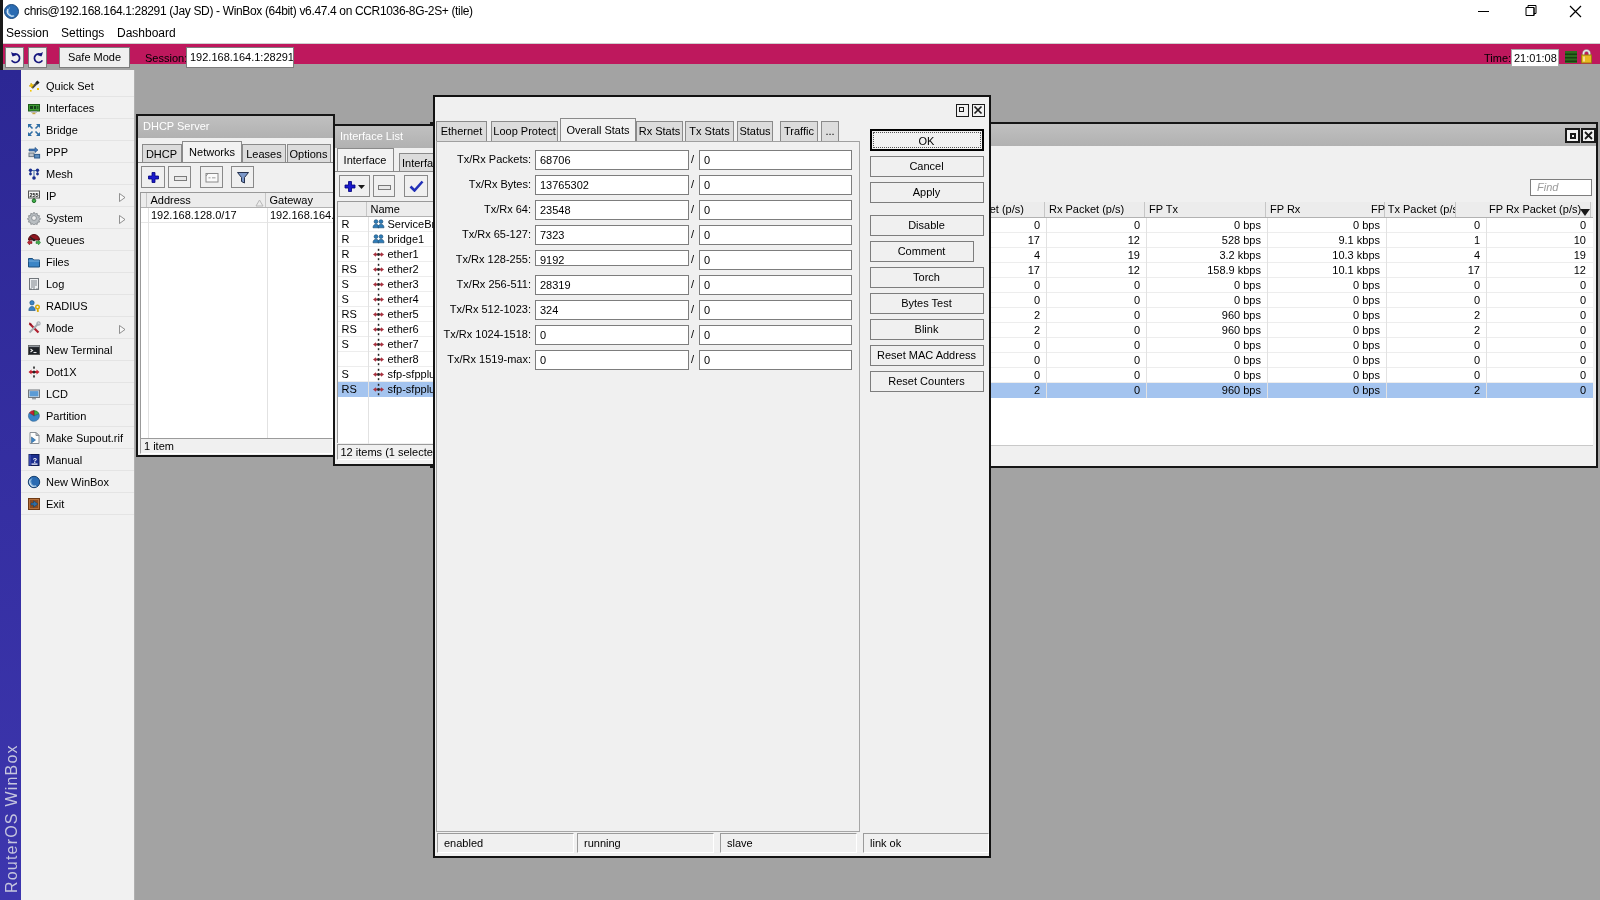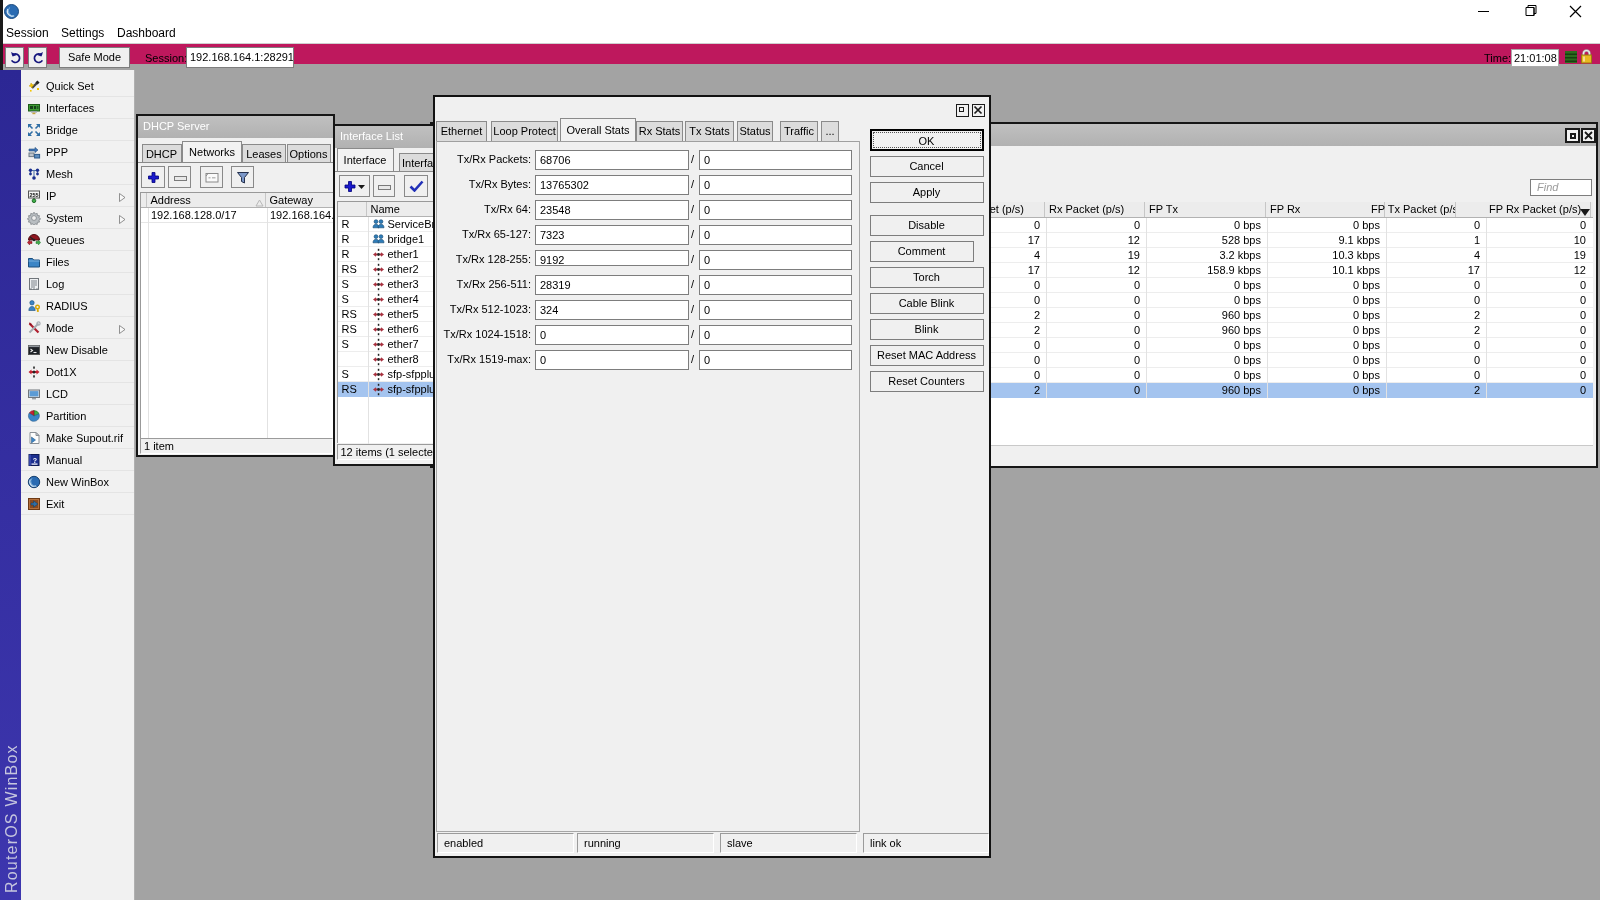--- a/index.html
+++ b/index.html
@@ -23,20 +23,21 @@
 .mi .tx{margin-left:5px;font-size:11px;white-space:nowrap}
 .sub{position:absolute;right:8px;top:7px}
 </style></head><body>
 
 <div class="abs" style="left:0;top:0;width:1600px;height:23px;background:#fff">
 <div class="abs" style="left:4px;top:4px"><svg width="15" height="15" viewBox="0 0 15 15">
         <circle cx="7.5" cy="7.5" r="7" fill="#2a6bb2" stroke="#1b4a7e"></circle>
         <path d="M4 5 a4.8 4.8 0 0 0 5.8 6.8" fill="none" stroke="#d7e7f5" stroke-width="1.5"></path>
         <path d="M5.6 3.4 a5.3 5.3 0 0 0 4.8 8.6" fill="none" stroke="#79aedb" stroke-width="1"></path>
       </svg></div>
+<div class="abs" style="left:24px;top:4px;font-size:12px;letter-spacing:-0.35px;line-height:15px;white-space:nowrap">chris@192.168.164.1:28291 (Jay SD) - WinBox (64bit) v6.47.4 on CCR1036-8G-2S+ (tile)</div>
 <div class="abs" style="left:1478px;top:11px;width:11px;height:1px;background:#000"></div>
 <div class="abs" style="left:1523px;top:4px"><svg width="14" height="14" viewBox="0 0 14 14">
         <path d="M3 3.5 h8 v8 h-8 Z M3 11.5 h8 M11 3.5 v8" fill="none" stroke="#000"></path>
         <path d="M5 3.5 V1.5 h8 v8 h-2" fill="none" stroke="#000"></path>
       </svg></div>
 <div class="abs" style="left:1569px;top:5px"><svg width="13" height="13" viewBox="0 0 13 13">
         <path d="M1 1 L12 12 M12 1 L1 12" stroke="#000" stroke-width="1.2"></path>
       </svg></div>
 </div>
 <div class="abs" style="left:0;top:23px;width:1600px;height:21px;background:#fff;border-bottom:1px solid #cfcfcf">
@@ -218,21 +219,21 @@
             <path d="M0.5 0.5 L6 4.5 0.5 8.5 Z" fill="#f8f8f8" stroke="#777" stroke-width="0.8"></path>
           </svg></div>
       </div>
 <div class="mi">
         <div class="ic"><svg width="14" height="14" viewBox="0 0 14 14">
             <rect x="1.5" y="2.5" width="11" height="9" fill="#1d2126" stroke="#555"></rect>
             <rect x="1.5" y="2.5" width="11" height="1.6" fill="#8f959b"></rect>
             <path d="M3.5 6 l2 1.5 -2 1.5" stroke="#e8e8e8" stroke-width="1.1" fill="none"></path>
             <path d="M6.5 9.5 h3" stroke="#e8e8e8" stroke-width="1.1"></path>
           </svg></div>
-        <div class="tx">New Disable</div>
+        <div class="tx">New Terminal</div>
       </div>
 <div class="mi">
         <div class="ic"><svg width="14" height="14" viewBox="0 0 14 14">
             <path d="M1.5 7 L4.5 4.6 v1.5 h2 v1.8 h-2 v1.5 Z" fill="#c42232"></path>
             <path d="M12.5 7 L9.5 4.6 v1.5 h-2 v1.8 h2 v1.5 Z" fill="#c42232"></path>
             <circle cx="7" cy="7" r="1.5" fill="#222"></circle>
             <rect x="6.2" y="1.5" width="1.6" height="2.2" fill="#222"></rect>
             <rect x="6.2" y="10.3" width="1.6" height="2.2" fill="#222"></rect>
           </svg></div>
         <div class="tx">Dot1X</div>
@@ -671,20 +672,20 @@
 <div class="abs" style="left:256px;top:256px">/</div>
 <div class="inp" style="left:264px;top:253px;width:153px;height:20px;line-height:18px">0</div>
 <div class="abs" style="left:434.5px;top:32px;width:114px;height:22px;background:#f0f0f0;border:2px solid #000">
       <div class="abs" style="left:1px;top:1px;right:1px;bottom:1px;border:1px dotted #555;text-align:center;line-height:16px">OK</div>
     </div>
 <div class="btn" style="left:434.5px;top:58.5px;width:114px;height:21.5px;line-height:19px">Cancel</div>
 <div class="btn" style="left:434.5px;top:84.5px;width:114px;height:21.5px;line-height:19px">Apply</div>
 <div class="btn" style="left:434.5px;top:117.5px;width:114px;height:21.5px;line-height:19px">Disable</div>
 <div class="btn" style="left:434.5px;top:143.5px;width:104px;height:21.5px;line-height:19px">Comment</div>
 <div class="btn" style="left:434.5px;top:169.5px;width:114px;height:21.5px;line-height:19px">Torch</div>
-<div class="btn" style="left:434.5px;top:195.5px;width:114px;height:21.5px;line-height:19px">Cable Blink</div>
+<div class="btn" style="left:434.5px;top:195.5px;width:114px;height:21.5px;line-height:19px">Bytes Test</div>
 <div class="btn" style="left:434.5px;top:221.5px;width:114px;height:21.5px;line-height:19px">Blink</div>
 <div class="btn" style="left:434.5px;top:247.5px;width:114px;height:21.5px;line-height:19px">Reset MAC Address</div>
 <div class="btn" style="left:434.5px;top:273.5px;width:114px;height:21.5px;line-height:19px">Reset Counters</div>
 <div class="sunk" style="left:2px;top:735.5px;width:137px;height:20.5px;line-height:18px">enabled</div>
 <div class="sunk" style="left:142px;top:735.5px;width:137px;height:20.5px;line-height:18px">running</div>
 <div class="sunk" style="left:285px;top:735.5px;width:137px;height:20.5px;line-height:18px">slave</div>
 <div class="sunk" style="left:428px;top:735.5px;width:125.5px;height:20.5px;line-height:18px">link ok</div>
 </div>
 </body></html>

